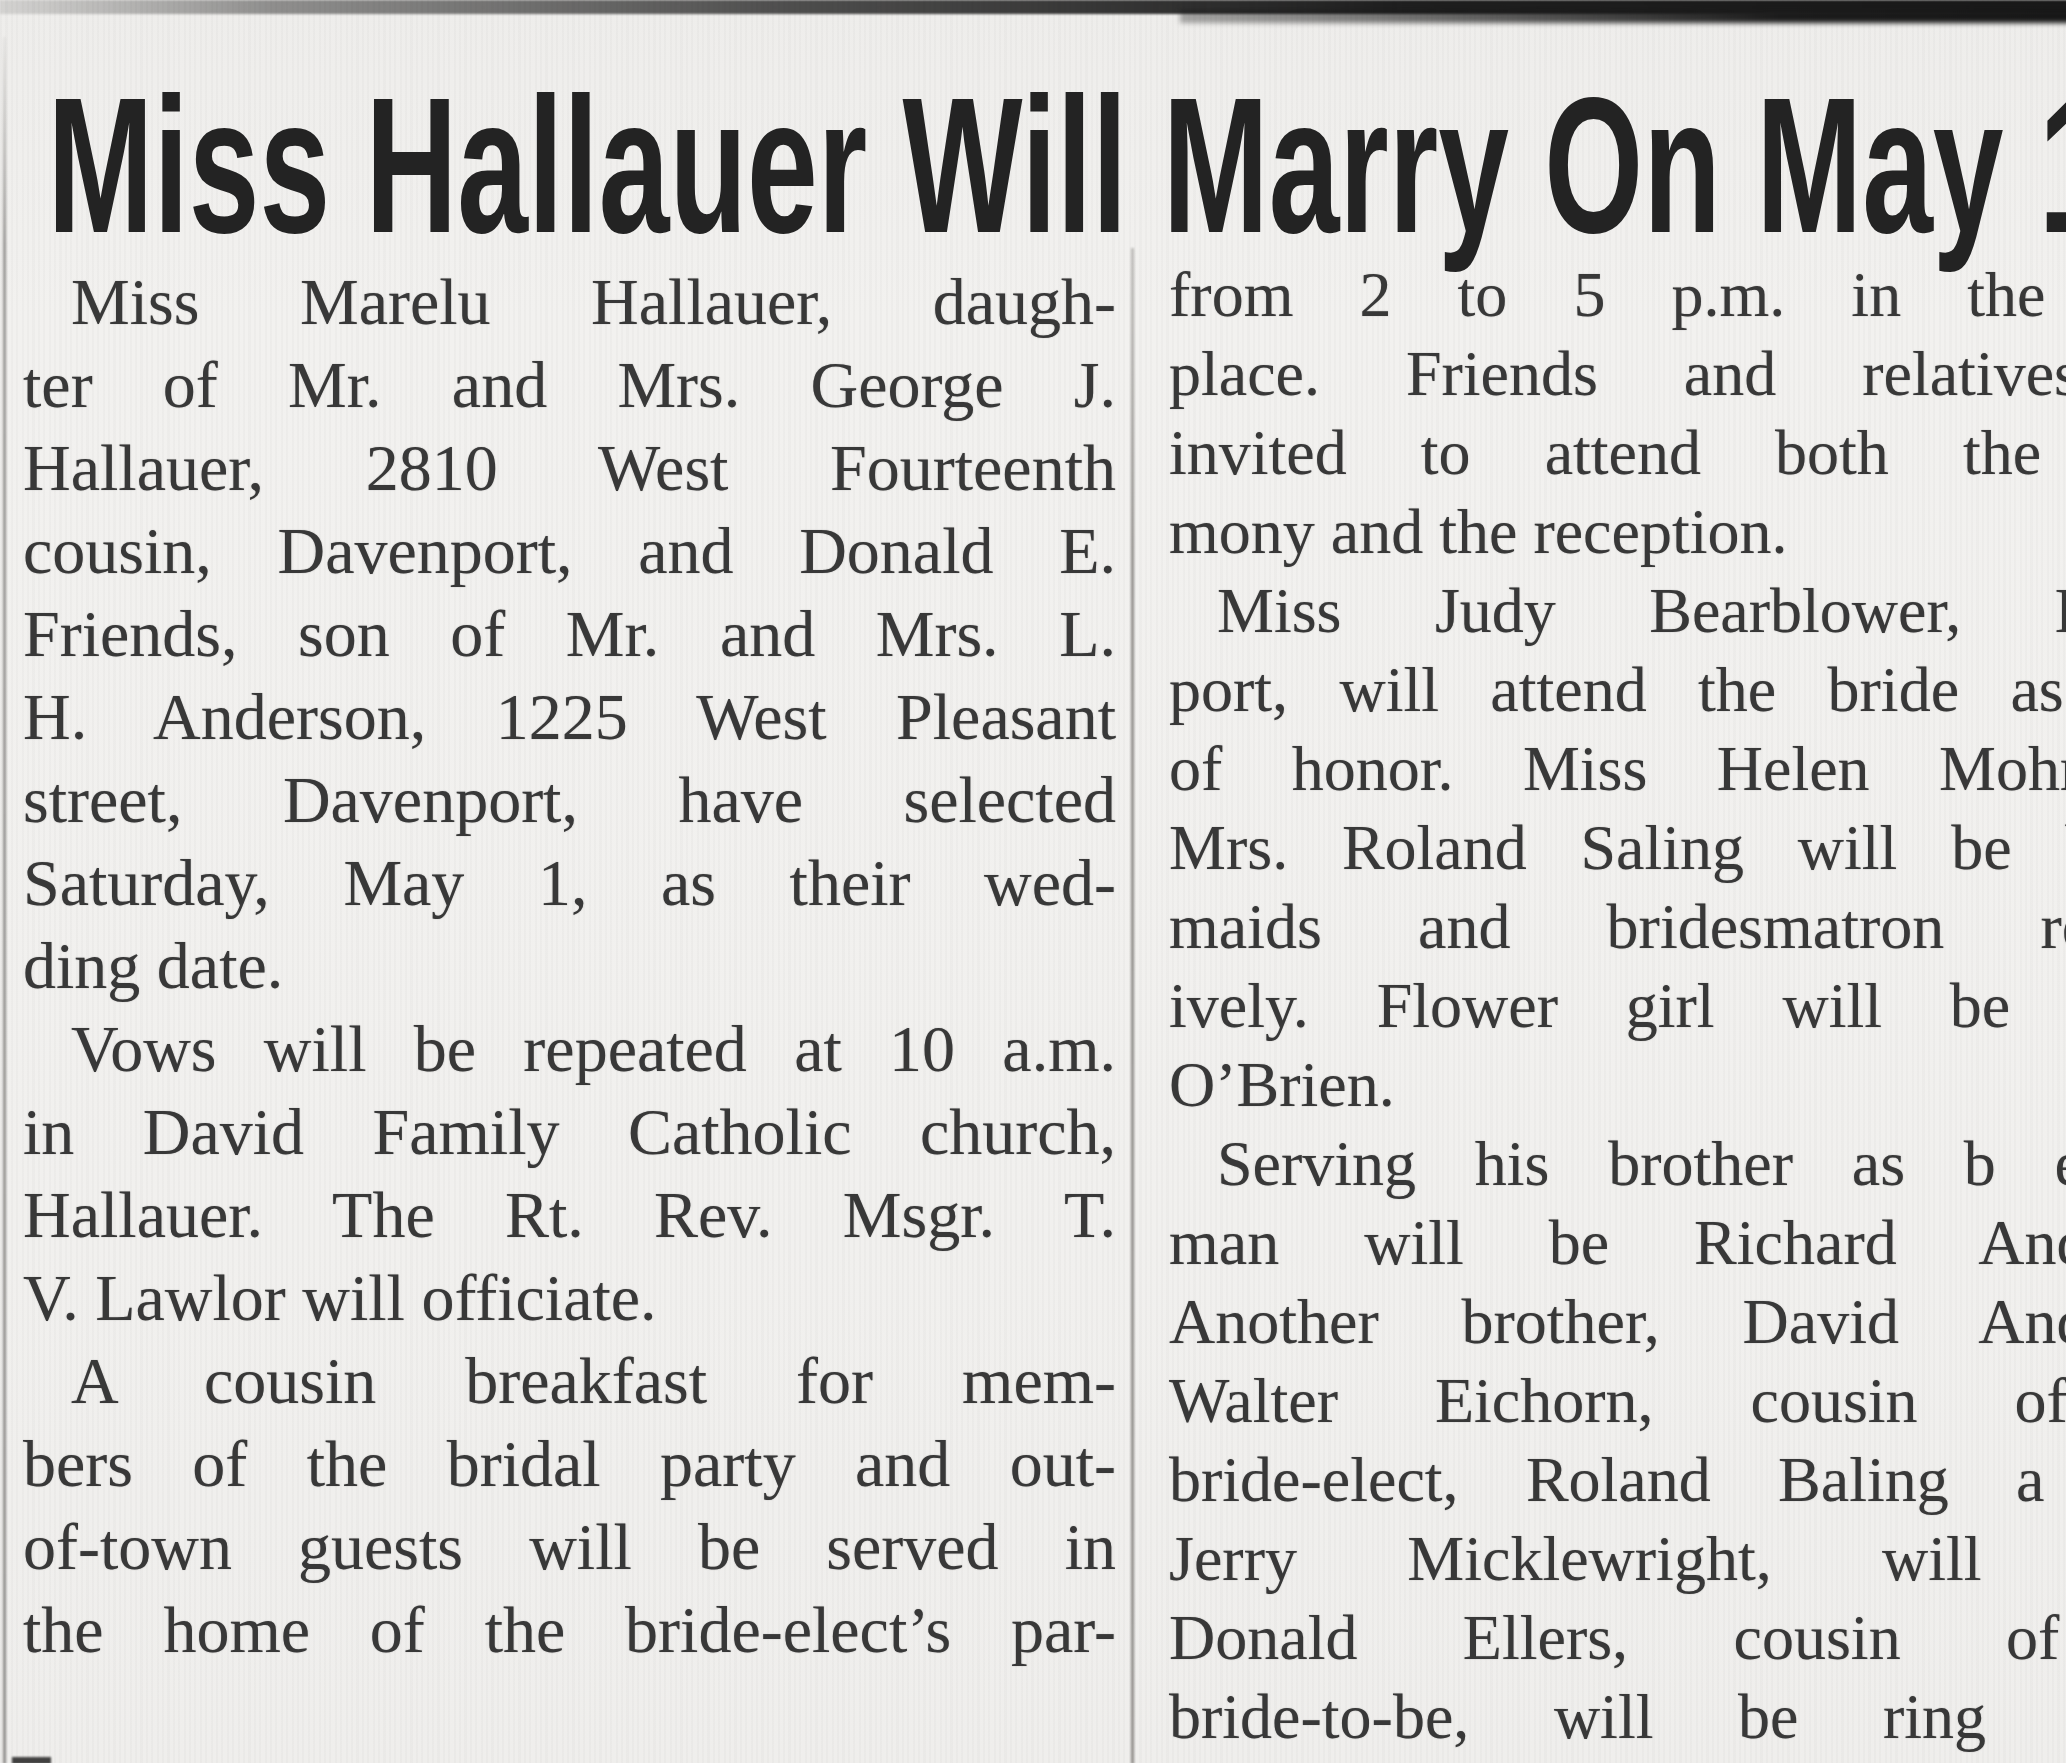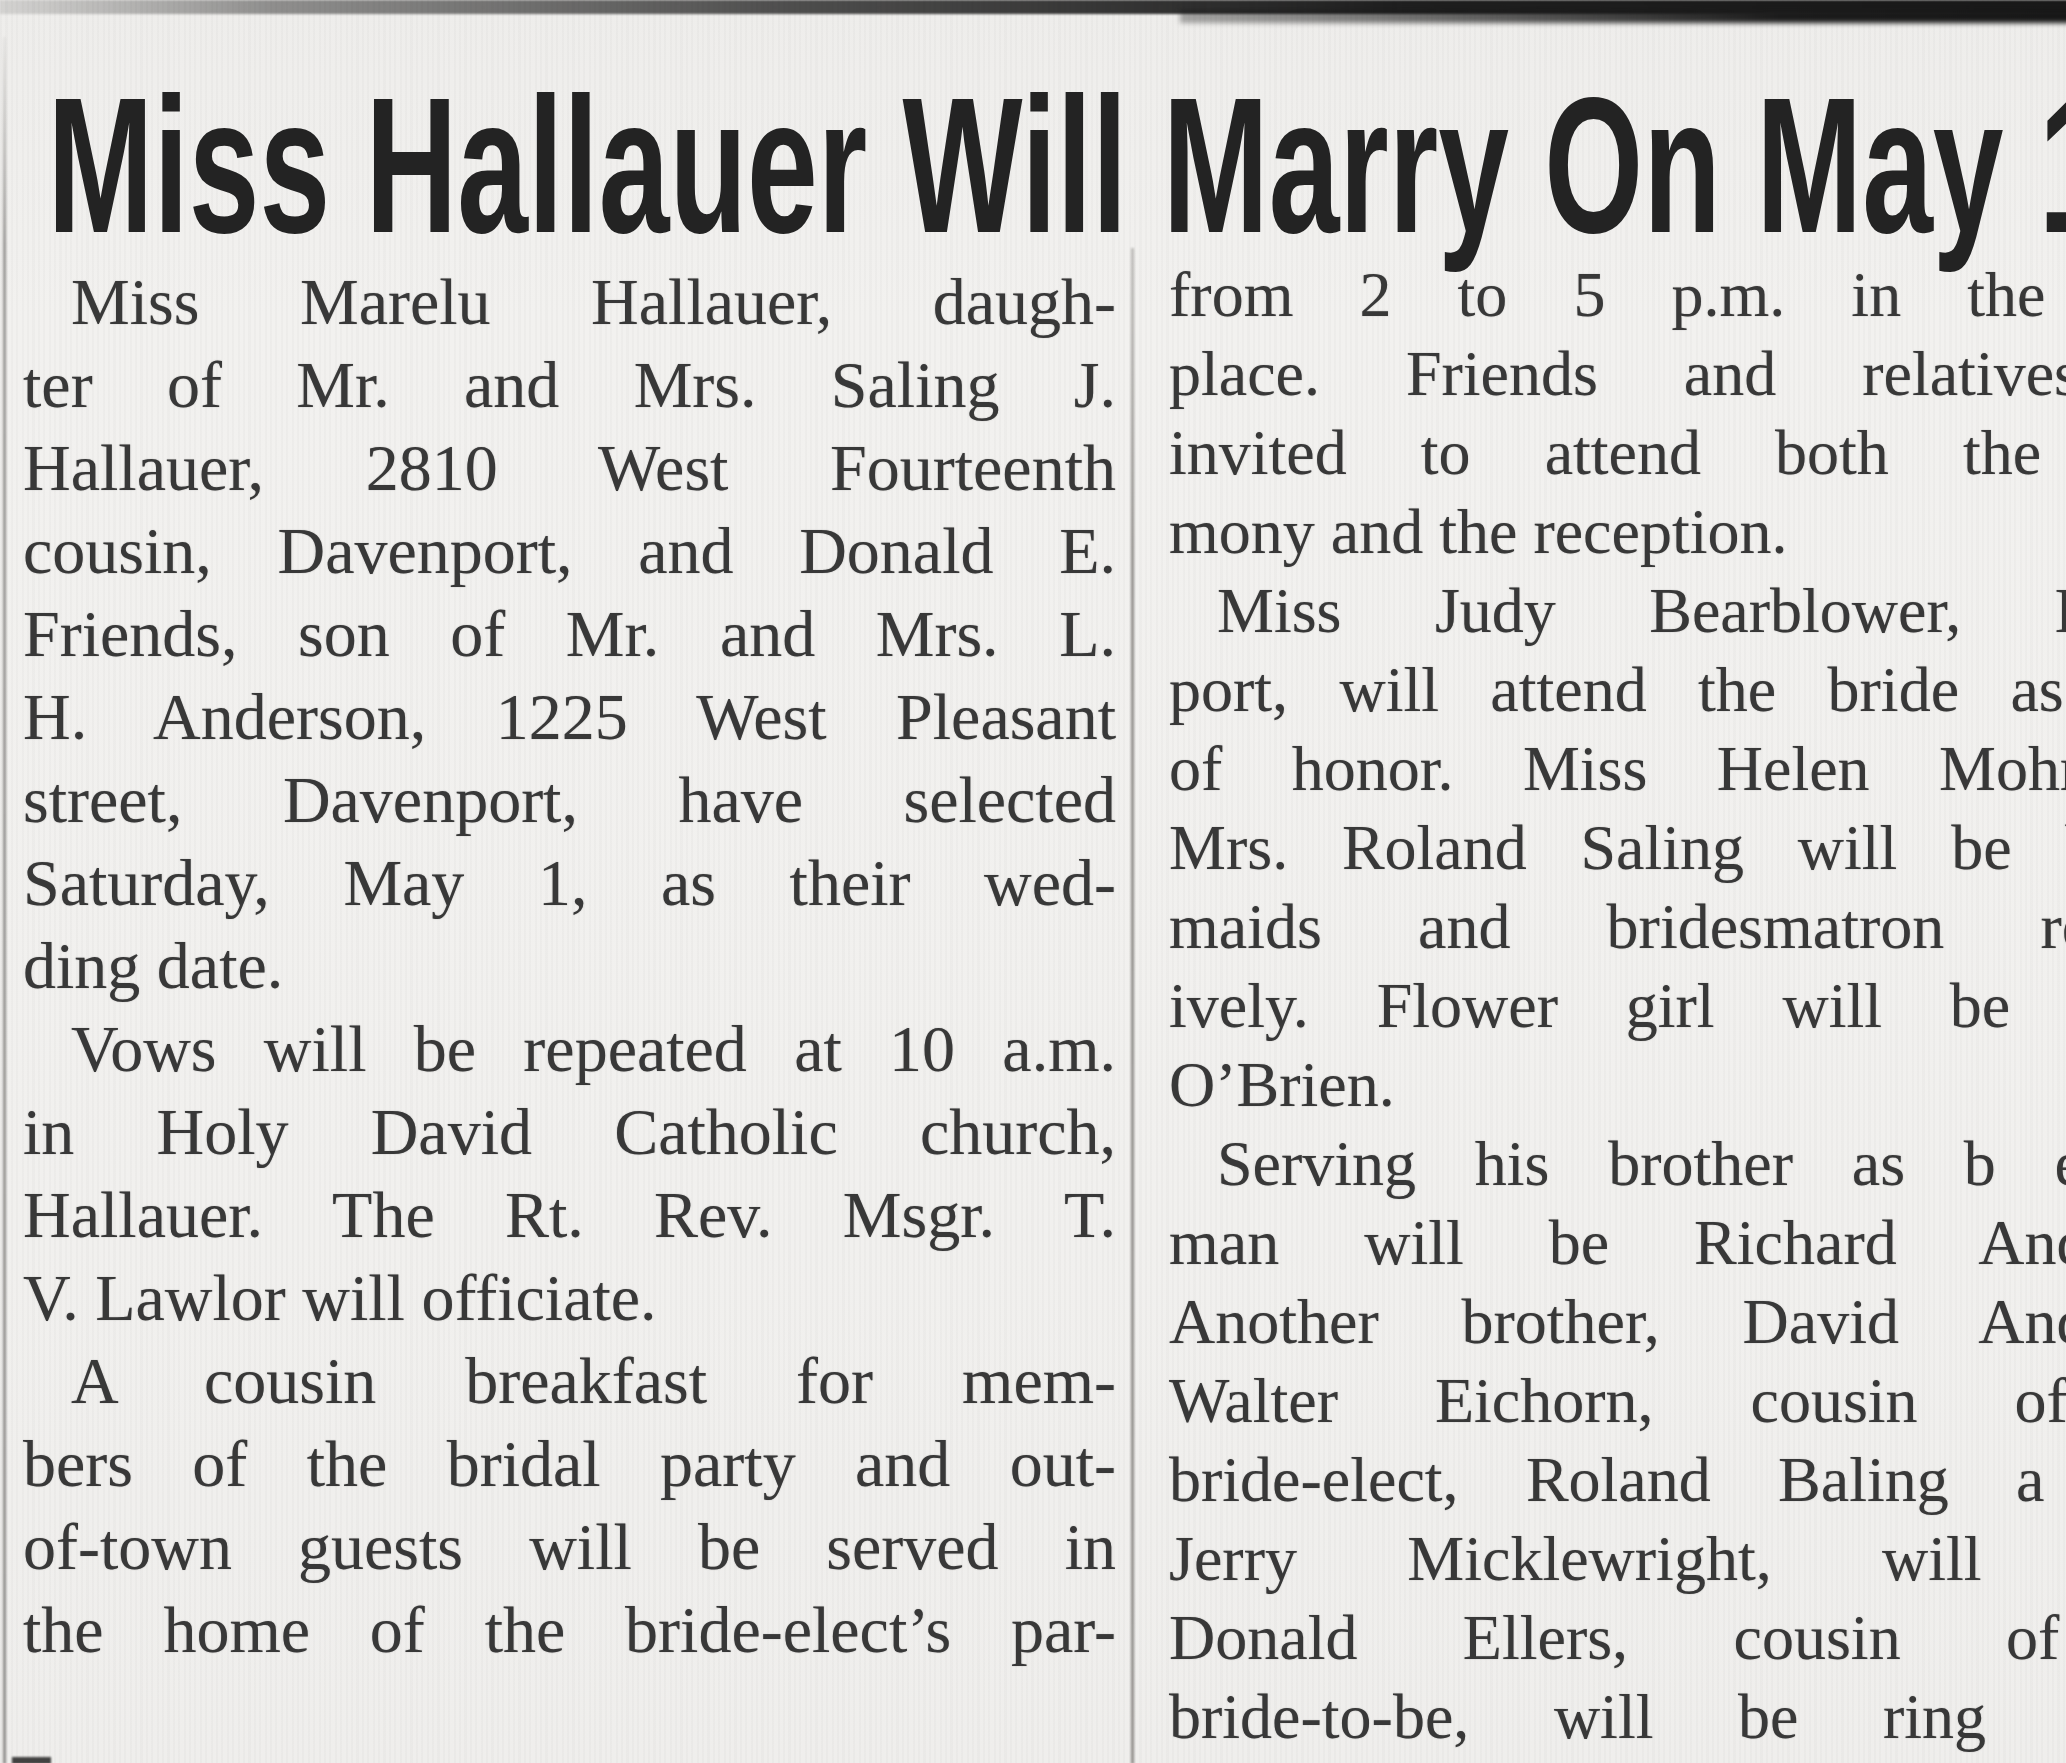--- a/index.html
+++ b/index.html
@@ -74,30 +74,30 @@
 
   <div class="rule rule-left"></div>
   <div class="rule rule-center"></div>
 
   <svg class="headline-svg" width="2269" height="322" viewBox="0 0 5490 780">
     <text x="112" y="520" font-size="468" textLength="4995" lengthAdjust="spacingAndGlyphs">Miss Hallauer Will Marry On May 1</text>
   </svg>
 
   <div class="col col-left">
     <div class="tline indent">Miss Marelu Hallauer, daugh-</div>
-    <div class="tline">ter of Mr. and Mrs. Saling J.</div>
+    <div class="tline">ter of Mr. and Mrs. George J.</div>
     <div class="tline">Hallauer, 2810 West Fourteenth</div>
     <div class="tline">cousin, Davenport, and Donald E.</div>
     <div class="tline">Friends, son of Mr. and Mrs. L.</div>
     <div class="tline">H. Anderson, 1225 West Pleasant</div>
     <div class="tline">street, Davenport, have selected</div>
     <div class="tline">Saturday, May 1, as their wed-</div>
     <div class="tline no-just">ding date.</div>
     <div class="tline indent">Vows will be repeated at 10 a.m.</div>
-    <div class="tline">in Holy David Catholic church,</div>
+    <div class="tline">in David Family Catholic church,</div>
     <div class="tline">Hallauer. The Rt. Rev. Msgr. T.</div>
     <div class="tline no-just">V. Lawlor will officiate.</div>
     <div class="tline indent">A cousin breakfast for mem-</div>
     <div class="tline">bers of the bridal party and out-</div>
     <div class="tline">of-town guests will be served in</div>
     <div class="tline">the home of the bride-elect’s par-</div>
   </div>
 
   <div class="col col-right">
     <div class="tline">from 2 to 5 p.m. in the same</div>

